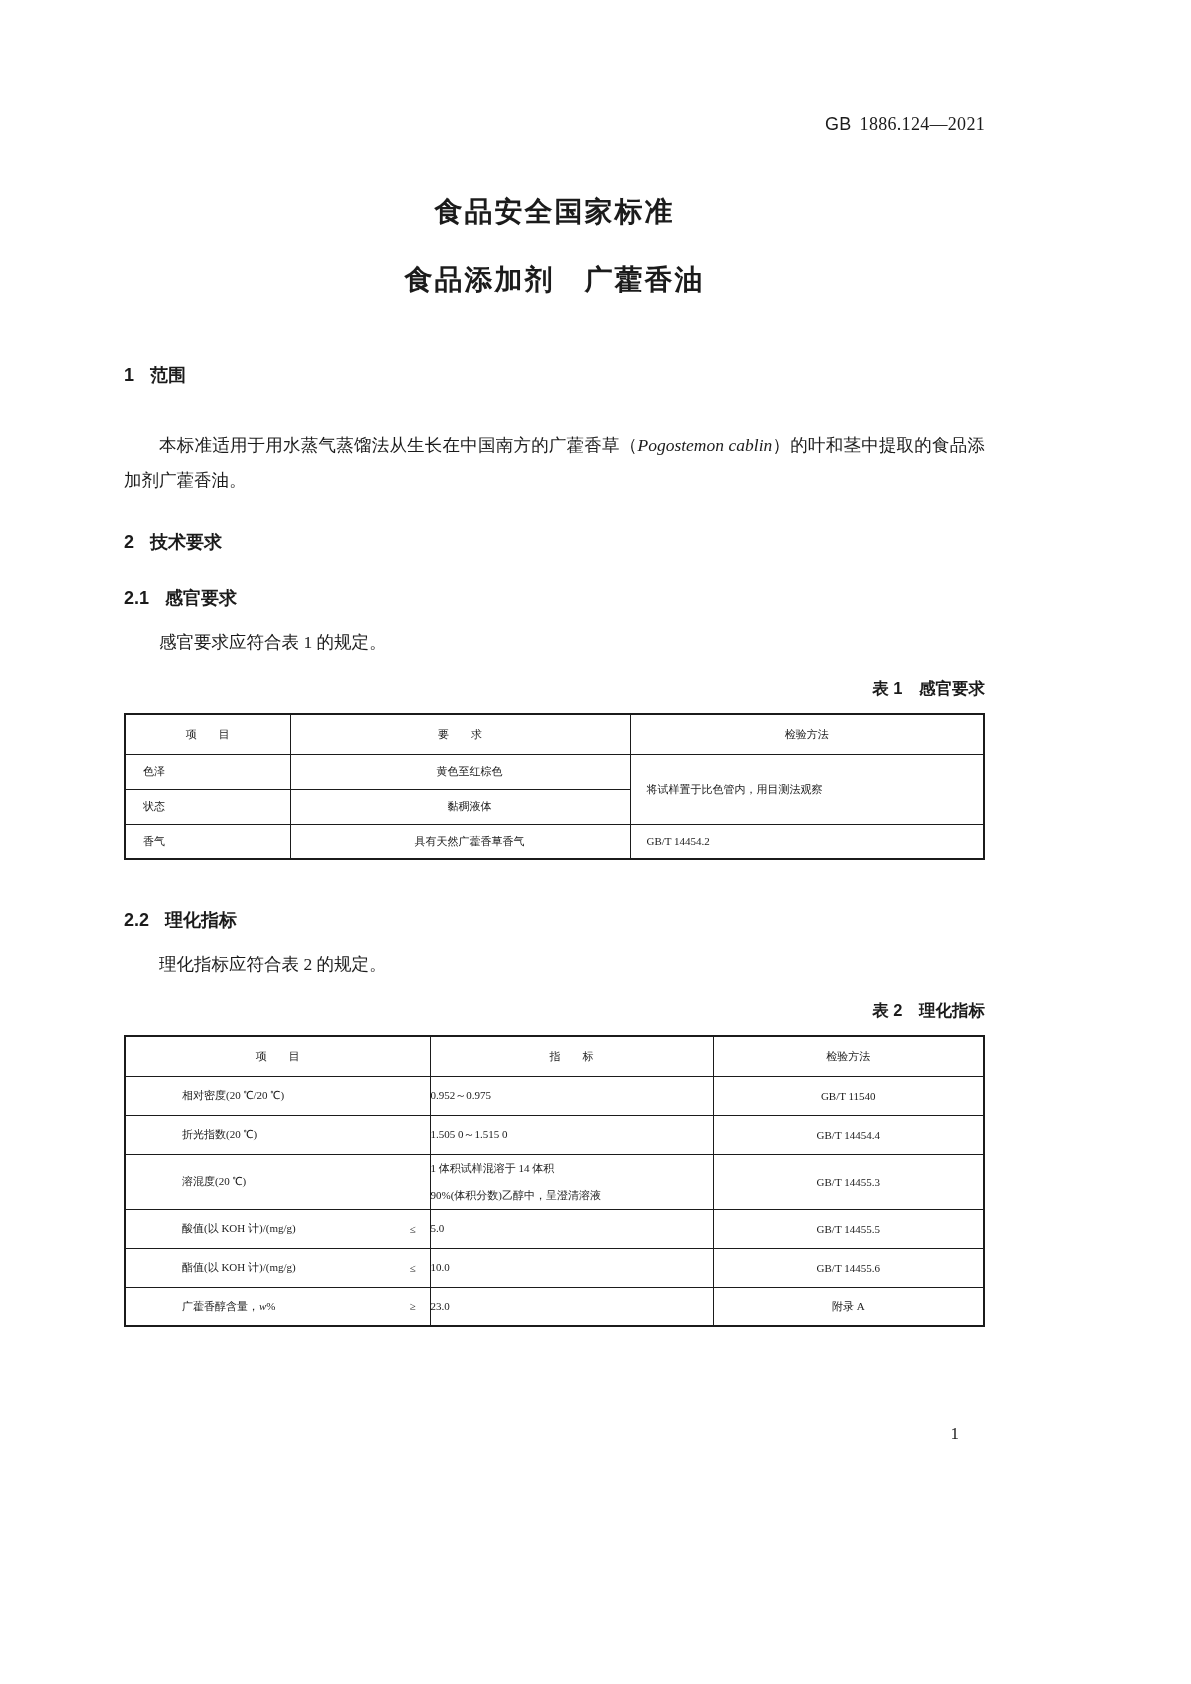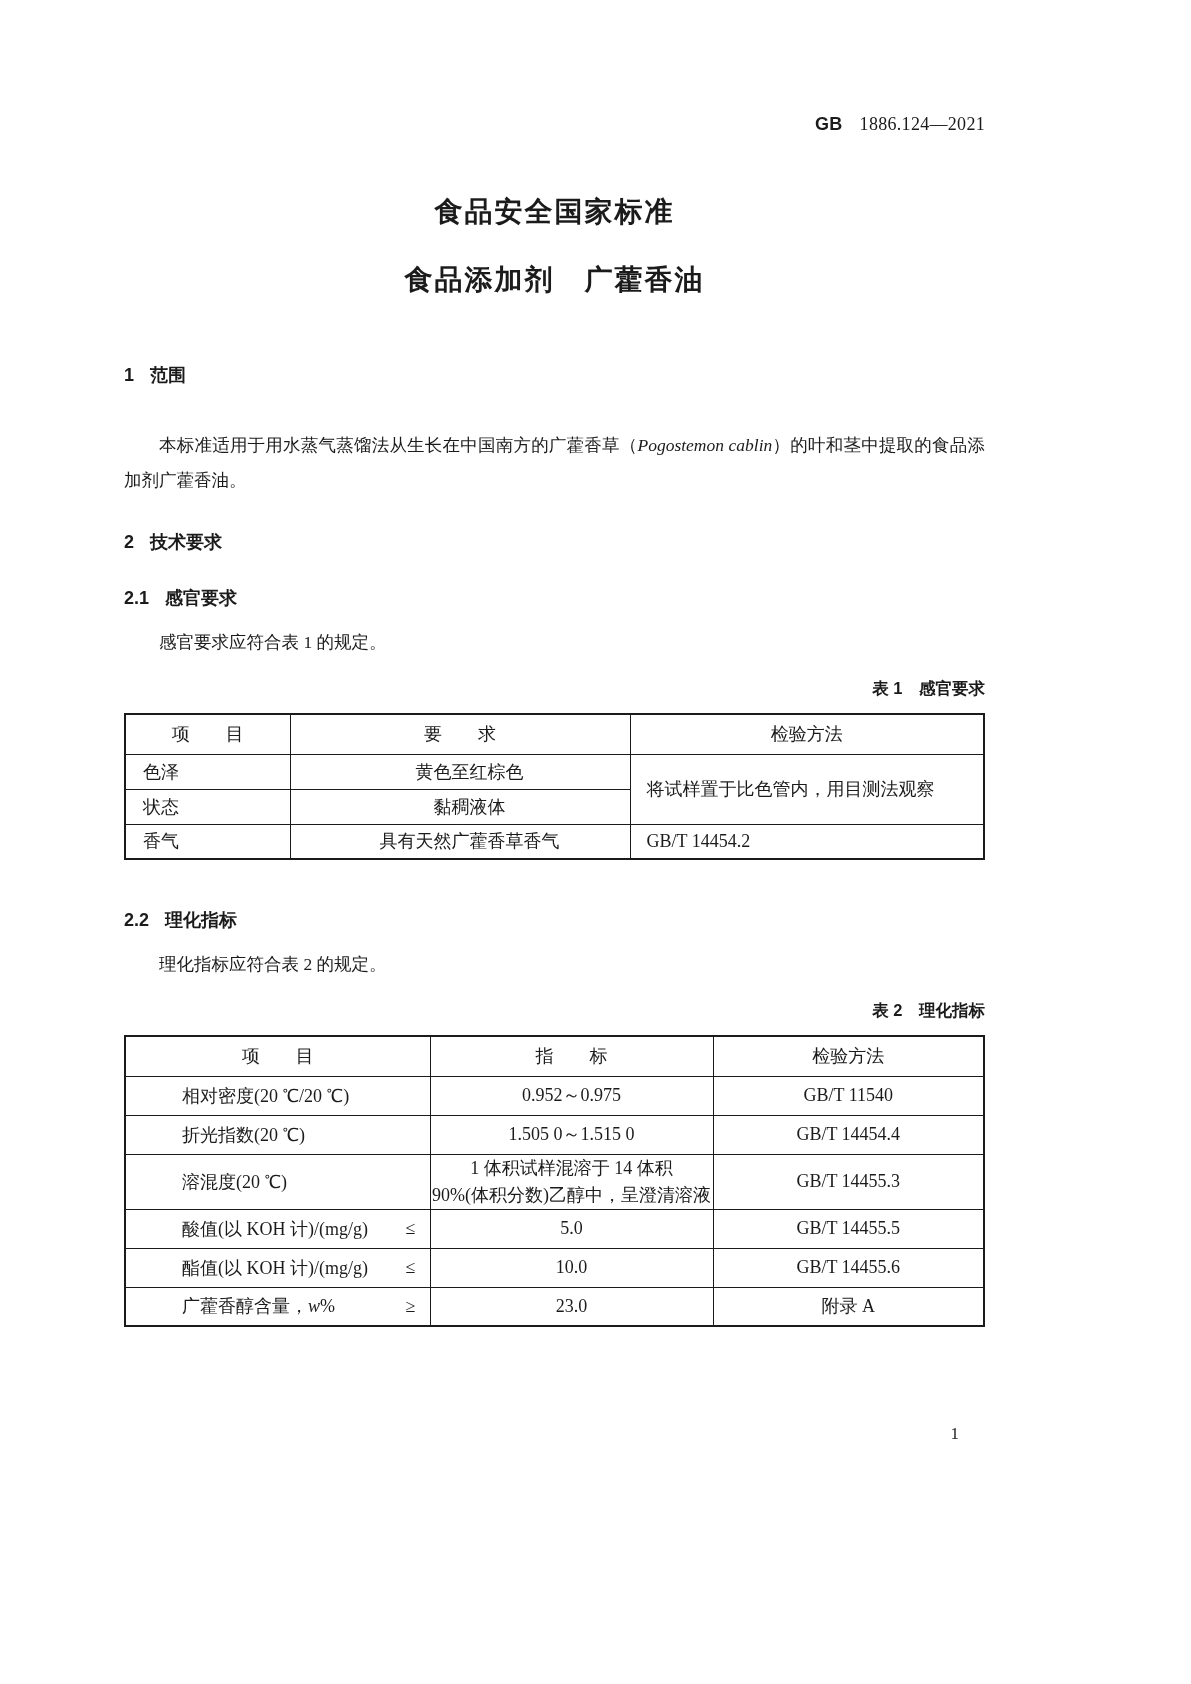--- a/index.html
+++ b/index.html
@@ -21,22 +21,22 @@
     top: 0;
   }
   .doc-number {
     margin-top: 114px;
     text-align: right;
     font-size: 18px;
     letter-spacing: 0.3px;
   }
   .doc-number .gb {
     font-family: "Liberation Sans", sans-serif;
-    font-weight: 700;
-    margin-right: 17px;
+    font-weight: 400;
+    margin-right: 8px;
   }
   .title {
     margin-top: 58px;
     text-align: center;
     font-family: "Liberation Sans", sans-serif;
     font-weight: 700;
     font-size: 28px;
     letter-spacing: 2px;
   }
   .subtitle { margin-top: 30px; }
@@ -67,21 +67,21 @@
     text-align: right;
     font-family: "Liberation Sans", sans-serif;
     font-weight: 700;
     font-size: 16.5px;
   }
   table.gb-table {
     margin-top: 13px;
     width: 100%;
     border-collapse: collapse;
     table-layout: fixed;
-    font-size: 18px;
+    font-size: 11px;
     border: 2px solid #1b1b1b;
   }
   table.gb-table th, table.gb-table td {
     border: 1px solid #1b1b1b;
     vertical-align: middle;
     font-weight: normal;
   }
   table.gb-table th {
     height: 40px;
     text-align: center;
@@ -92,21 +92,21 @@
   .t1-c2 { padding-left: 19px; text-align: center; }
   .t1-c3 { padding-left: 16px; text-align: left; }
   .t2-c1 { padding-left: 24px; padding-right: 14px; }
   .t2-c1 .cell-flex {
     display: flex;
     justify-content: space-between;
     align-items: center;
     margin-left: 32px;
   }
   .t2-val {
-    text-align: center;
+    text-align: left;
     white-space: pre-line;
     line-height: 27px;
   }
   .t2-method { text-align: center; }
   .italic { font-style: italic; }
   .page-number {
     position: absolute;
     top: 1424px;
     right: 232px;
     font-size: 17px;

